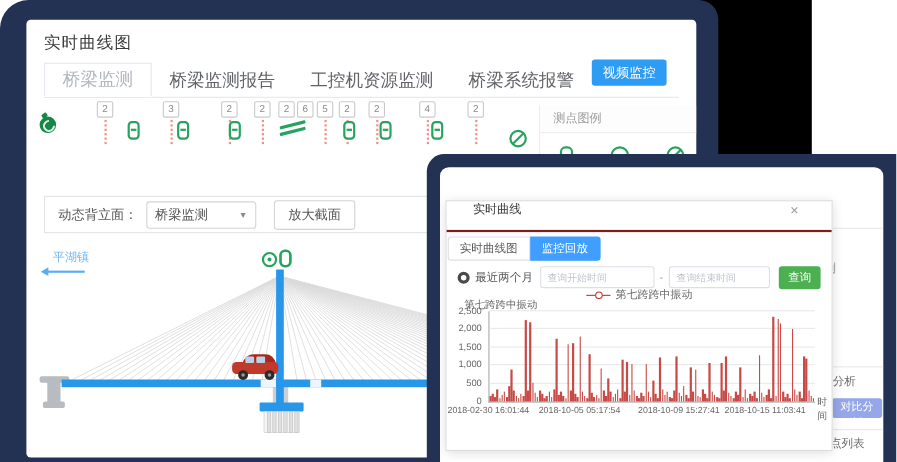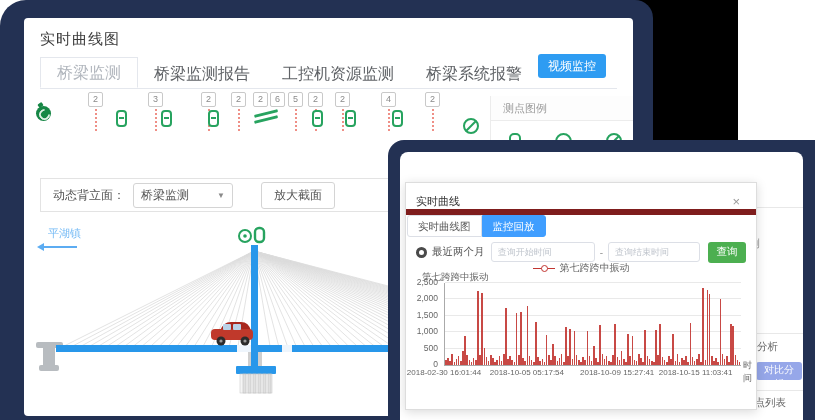--- a/index.html
+++ b/index.html
@@ -44,21 +44,21 @@
   .li-thermo{width:8px;height:16px;border:2px solid #27a35f;border-radius:5px;}
   .li-gauge{width:13px;height:13px;border:2px solid #27a35f;border-radius:50%;}
   .li-ban{width:12px;height:12px;border:2px solid #27a35f;border-radius:50%;position:relative;}
   .li-ban::before{content:"";position:absolute;left:5px;top:-1px;width:2px;height:14px;background:#27a35f;transform:rotate(45deg);}
 
   
   .section-bar{position:absolute;left:16px;top:160px;width:577px;height:34px;border:1px solid #e3e3e3;display:flex;align-items:center;padding:0 12px;box-sizing:border-box;}
   .sb-label{font-size:12px;color:#555;}
   .sb-select{width:100px;height:25px;border:1px solid #d4d4d4;border-radius:3px;display:flex;align-items:center;justify-content:space-between;padding:0 7px;font-size:12px;color:#555;background:#fff;margin-left:8px;box-sizing:border-box;cursor:pointer;}
   .sb-caret{font-size:8px;color:#8a8a8a;}
-  .sb-btn{height:27px;padding:0 12px;border:1px solid #d4d4d4;border-radius:3px;background:#fff;font-size:12px;color:#555;margin-left:28px;}
+  .sb-btn{height:27px;padding:0 12px;border:1px solid #d4d4d4;border-radius:3px;background:#fff;font-size:12px;color:#555;margin-left:16px;}
 
   
   .bridge{position:absolute;left:0;top:200px;width:609px;height:198px;}
   .dir-label{position:absolute;left:24px;top:8px;font-size:11px;color:#72b9f5;}
   .dir-arrow{position:absolute;left:17px;top:28px;width:36px;height:2px;background:#5cacf2;}
   .dir-arrow::before{content:"";position:absolute;left:-8px;top:-3px;border:4px solid transparent;border-right:7px solid #5cacf2;}
   .bridge-svg{position:absolute;left:0;top:0;}
 
   
   .front-card{position:absolute;left:388px;top:140px;width:446px;height:300px;background:#233153;border-radius:16px;}
@@ -69,21 +69,21 @@
   .rp-d1{top:55px;} .rp-d2{top:181px;} .rp-d3{top:238px;}
   .rp-legend-header{position:absolute;left:316px;top:84px;font-size:11px;color:#999;white-space:nowrap;}
   .rp-temp{position:absolute;left:352px;top:100px;width:46px;text-align:center;font-size:9.5px;color:#666;line-height:13px;}
   .rp-temp .li-thermo{margin:0 auto 3px auto;}
   .rp-sec-title{position:absolute;left:336px;top:188px;font-size:10.5px;color:#666;white-space:nowrap;}
   .rp-btn{position:absolute;left:356px;top:210px;width:46px;height:18px;background:#96a7e9;color:#fff;font-size:10px;border:none;border-radius:3px;}
   .rp-list-title{position:absolute;left:344px;top:244px;font-size:10.5px;color:#666;white-space:nowrap;}
 
   
   .modal{position:absolute;left:5px;top:30px;width:352px;height:228px;background:#fff;border:1px solid #ddd;box-shadow:0 2px 10px rgba(0,0,0,.15);box-sizing:border-box;}
-  .modal-header{height:26px;border-bottom:6px solid #7f1d1d;display:flex;align-items:flex-end;justify-content:space-between;padding:0 10px;}
+  .modal-header{height:26px;border-bottom:2px solid #7f1d1d;display:flex;align-items:flex-start;justify-content:space-between;padding:0 24px;}
   .modal-title{font-size:11px;color:#333;}
   .modal-close{font-size:13px;color:#999;background:none;border:none;line-height:1;cursor:pointer;}
   .m-tabs{position:absolute;left:1px;top:32px;display:flex;}
   .m-tab{height:22px;line-height:20px;padding:0 10px;font-size:10.5px;border:1px solid #dcdfe6;color:#5a5a5a;background:#fff;box-sizing:border-box;cursor:pointer;}
   .m-tab.first{border-radius:3px 0 0 3px;}
   .m-tab.active{background:#409eff;border-color:#409eff;color:#fff;border-radius:0 3px 3px 0;}
   .m-query{position:absolute;left:10px;right:10px;top:58px;height:22px;display:flex;align-items:center;}
   .m-radio{width:5px;height:5px;border-radius:50%;border:3px solid #4a4a4a;background:#fff;flex:none;}
   .m-radio-label{font-size:10.5px;color:#555;margin-left:5px;flex:none;}
   .m-query .spacer{flex:1;}

